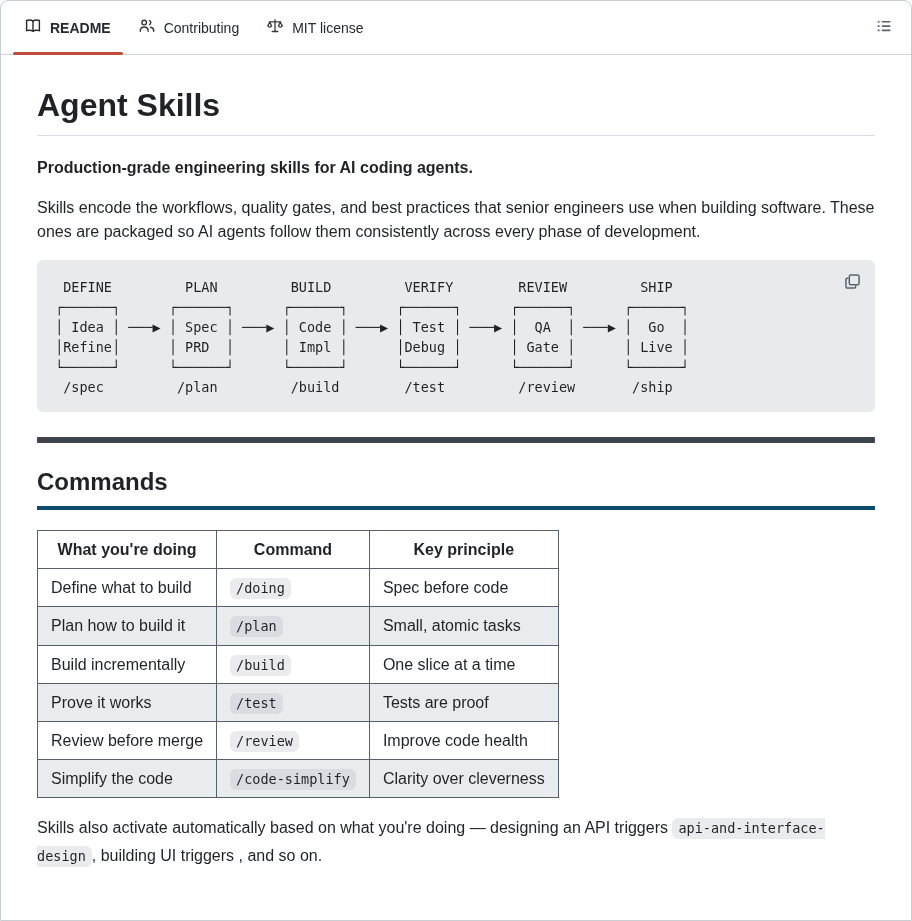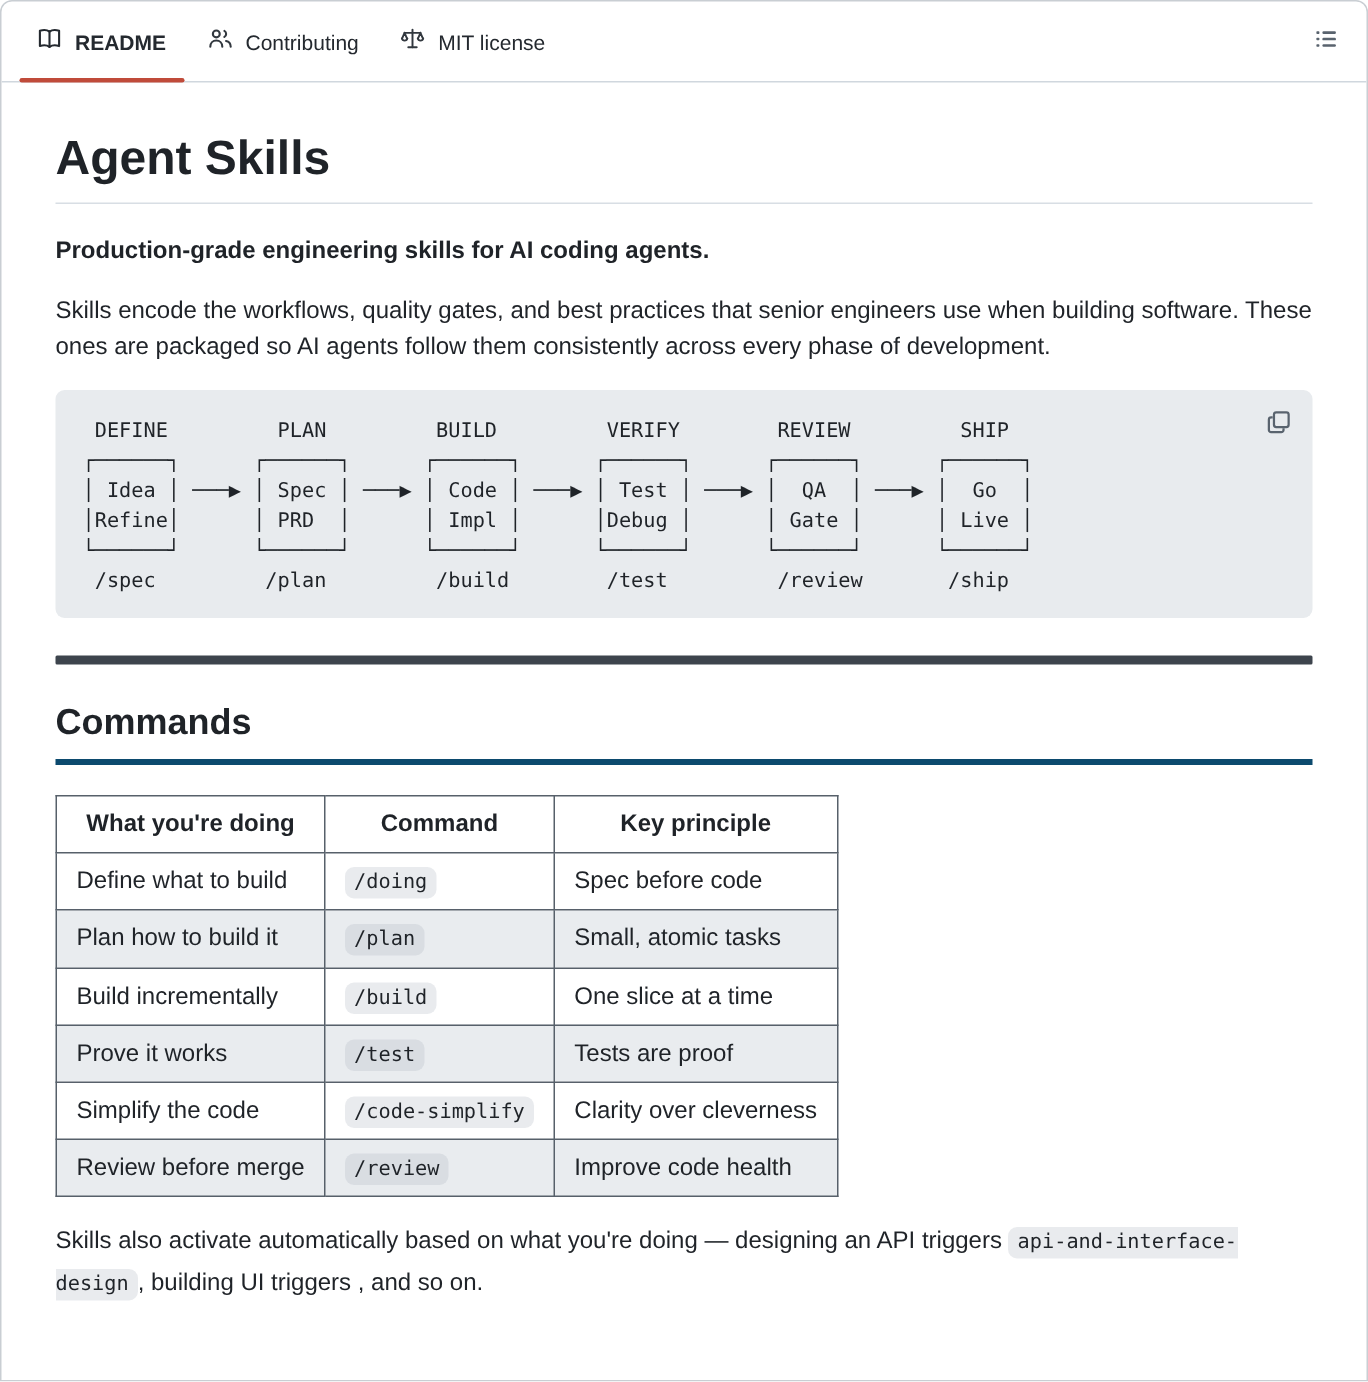--- a/index.html
+++ b/index.html
@@ -222,28 +222,28 @@
             <td>Build incrementally</td>
             <td><code class="chip">/build</code></td>
             <td>One slice at a time</td>
           </tr>
           <tr>
             <td>Prove it works</td>
             <td><code class="chip">/test</code></td>
             <td>Tests are proof</td>
           </tr>
           <tr>
+            <td>Review before merge</td>
+            <td><code class="chip">/review</code></td>
+            <td>Improve code health</td>
+          </tr>
+          <tr>
             <td>Simplify the code</td>
             <td><code class="chip">/code-simplify</code></td>
             <td>Clarity over cleverness</td>
           </tr>
-          <tr>
-            <td>Review before merge</td>
-            <td><code class="chip">/review</code></td>
-            <td>Improve code health</td>
-          </tr>
         </tbody>
     </table>
 
     <p class="footer-para">Skills also activate automatically based on what you're doing — designing an API triggers <code class="chip">api-and-interface-design</code>, building UI triggers , and so on.</p>
 
   </div>
 </div>
 
 </body></html>

